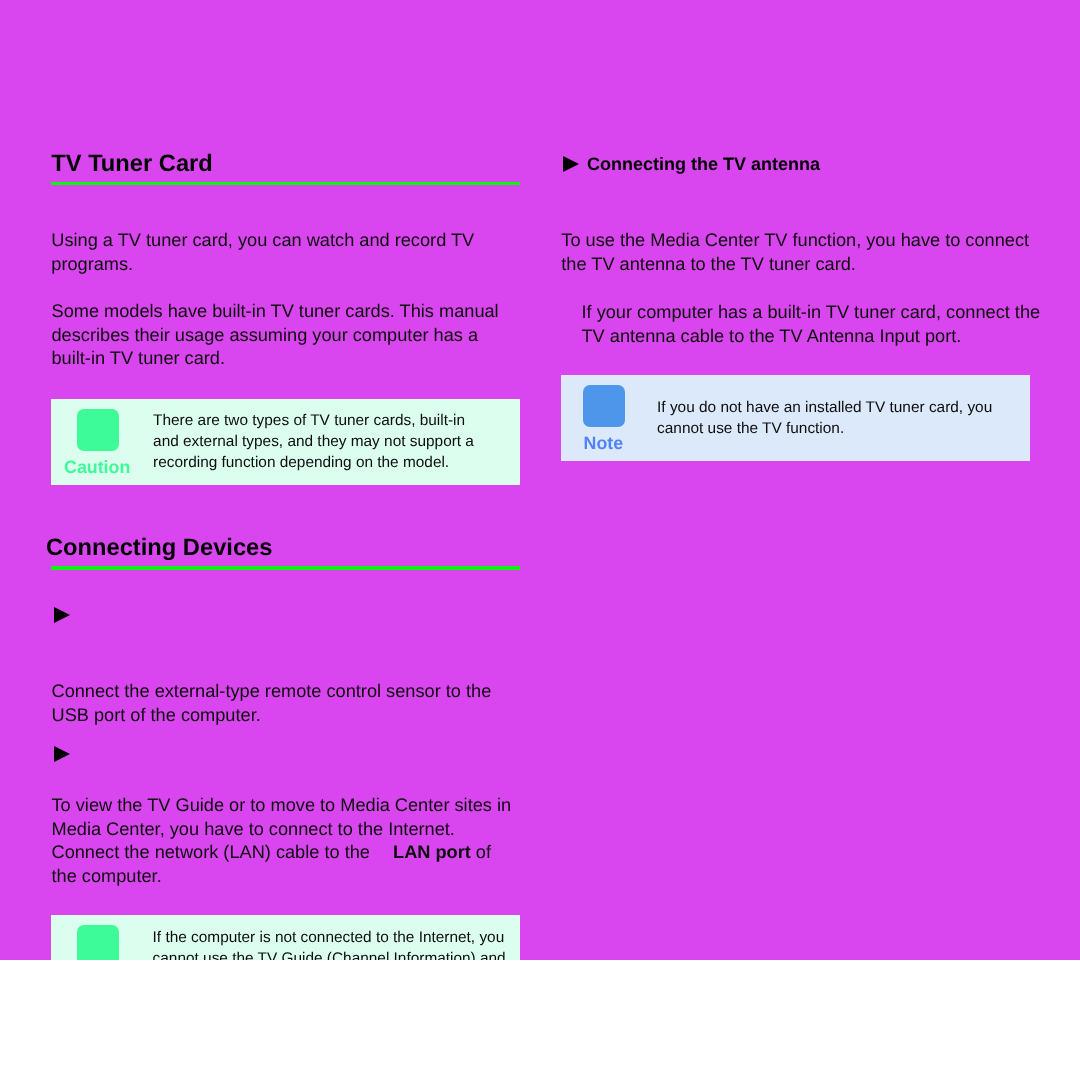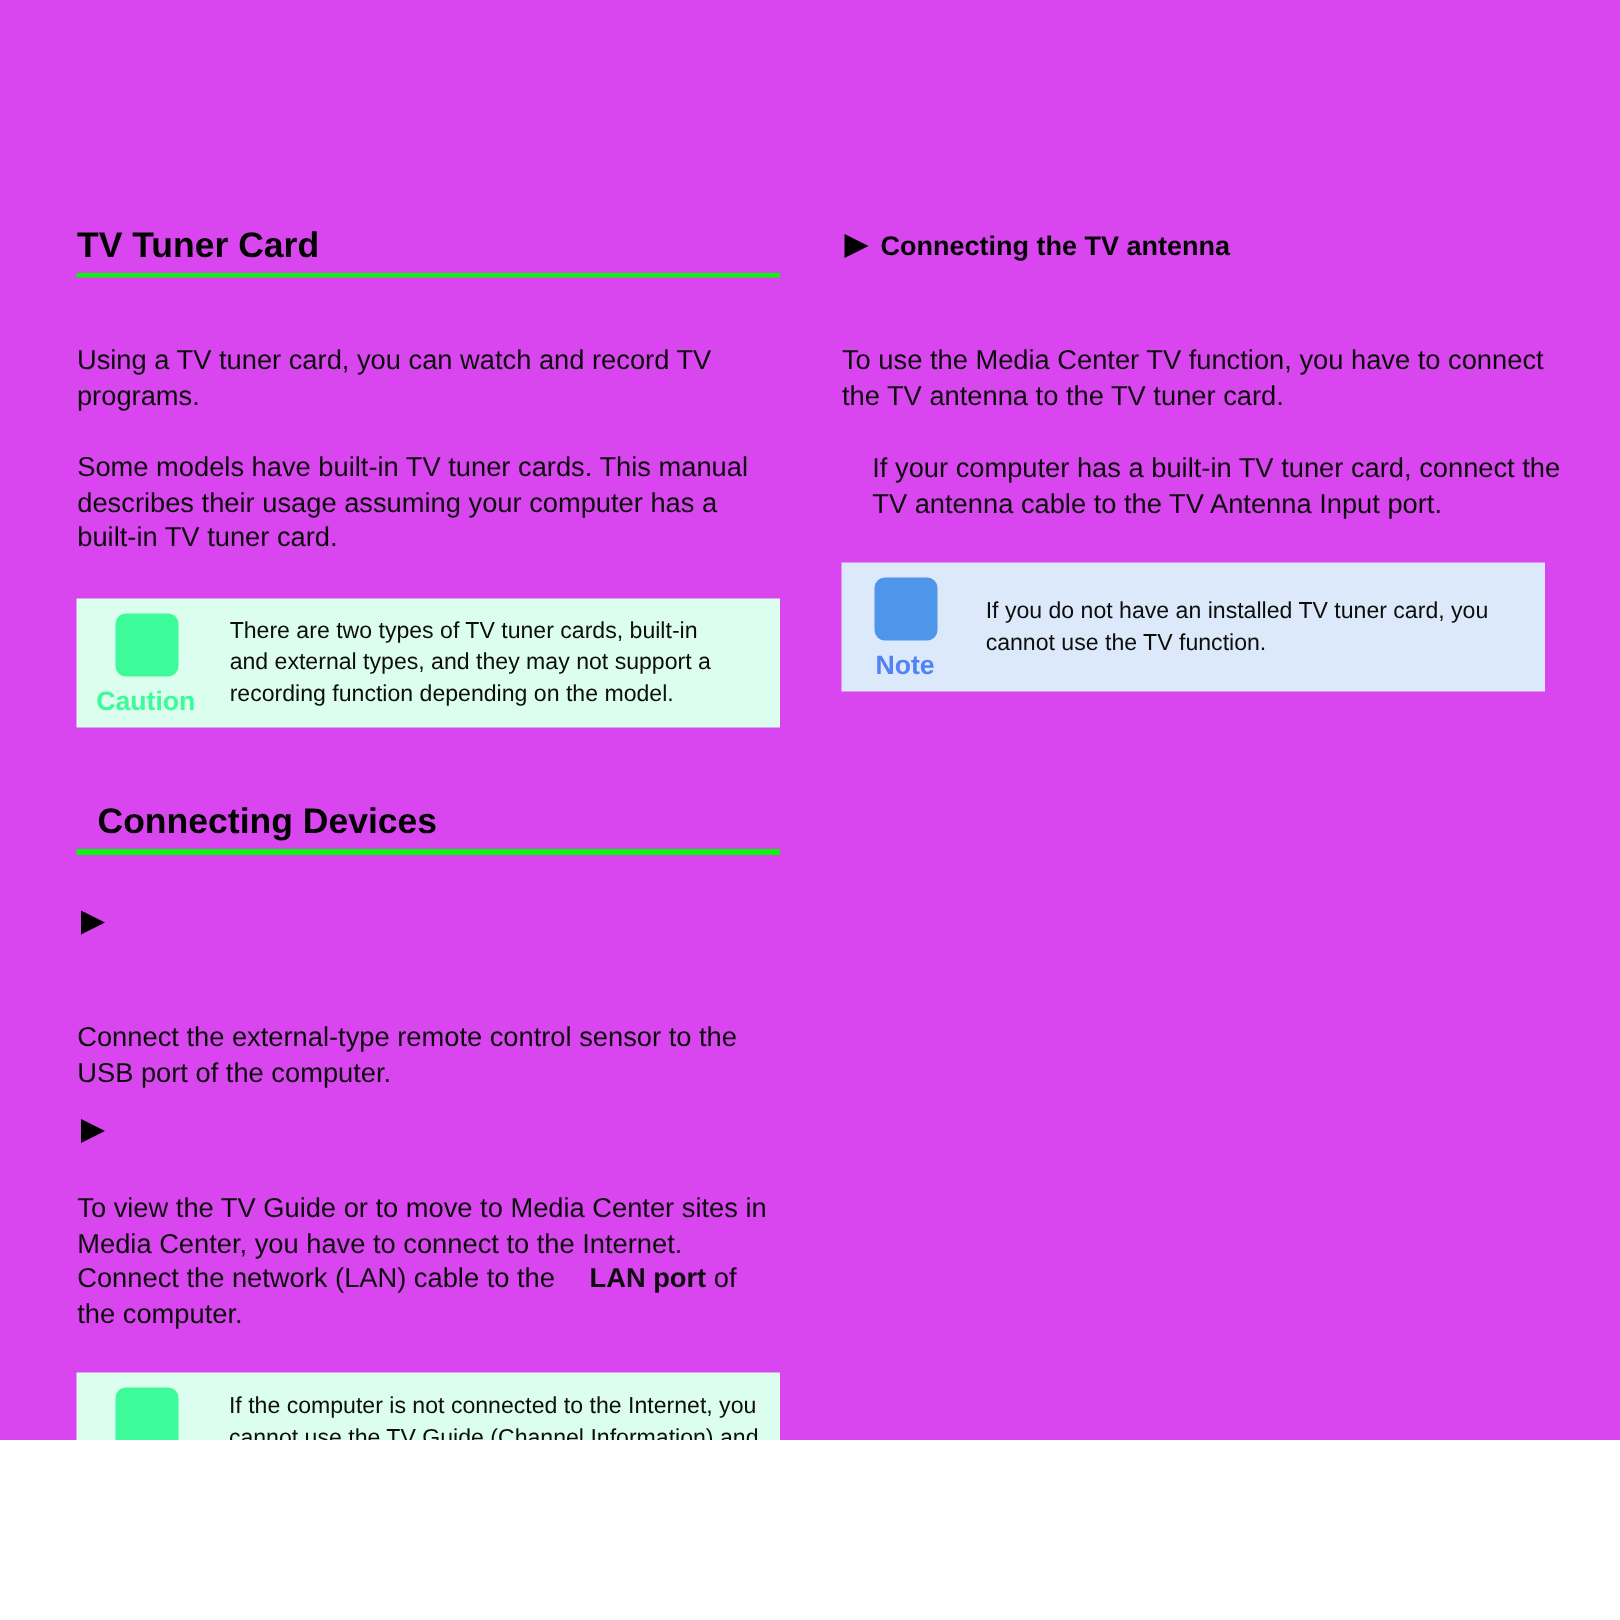--- a/index.html
+++ b/index.html
@@ -104,21 +104,21 @@
   <div class="abs para" style="left:51.3px; top:229.2px; width:440px;">Using a TV tuner card, you can watch and record TV programs.</div>
 
   <div class="abs para" style="left:51.5px; top:300px; width:455px;">Some models have built-in TV tuner cards. This manual describes their usage assuming your computer has a built-in TV tuner card.</div>
 
   <div class="abs callout caution" style="left:51.1px; top:398.8px;">
     <div class="badge-sq sq-caution" style="left:26px; top:10.5px;"></div>
     <div class="badge-lbl lbl-caution" style="left:13px; top:59px;">Caution</div>
     <div class="ctext" style="left:102px; top:12.5px; width:330px;">There are two types of TV tuner cards, built-in and external types, and they may not support a recording function depending on the model.</div>
   </div>
 
-  <div class="abs sec-head" style="left:65px; top:537px;">Connecting Devices</div>
+  <div class="abs sec-head" style="left:46px; top:537px;">Connecting Devices</div>
   <div class="abs sec-rule" style="left:51.1px; top:566.2px;"></div>
 
   <div class="abs tri" style="left:53.6px; top:607.2px;"></div>
 
   <div class="abs para" style="left:51.5px; top:680px; width:450px;">Connect the external-type remote control sensor to the USB port of the computer.</div>
 
   <div class="abs tri" style="left:53.6px; top:746.4px;"></div>
 
   <div class="abs para" style="left:51.5px; top:794px; width:466px;"><span>To view the TV Guide or to move to Media Center sites in Media Center, you have to connect to the Internet. Connect the network (LAN) cable to the </span><b>LAN port</b><span> of the computer.</span></div>
 

